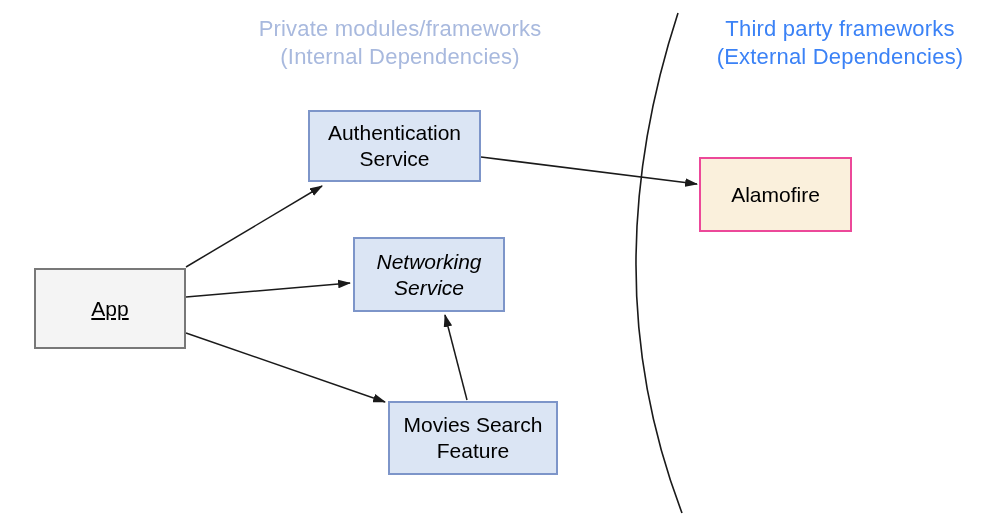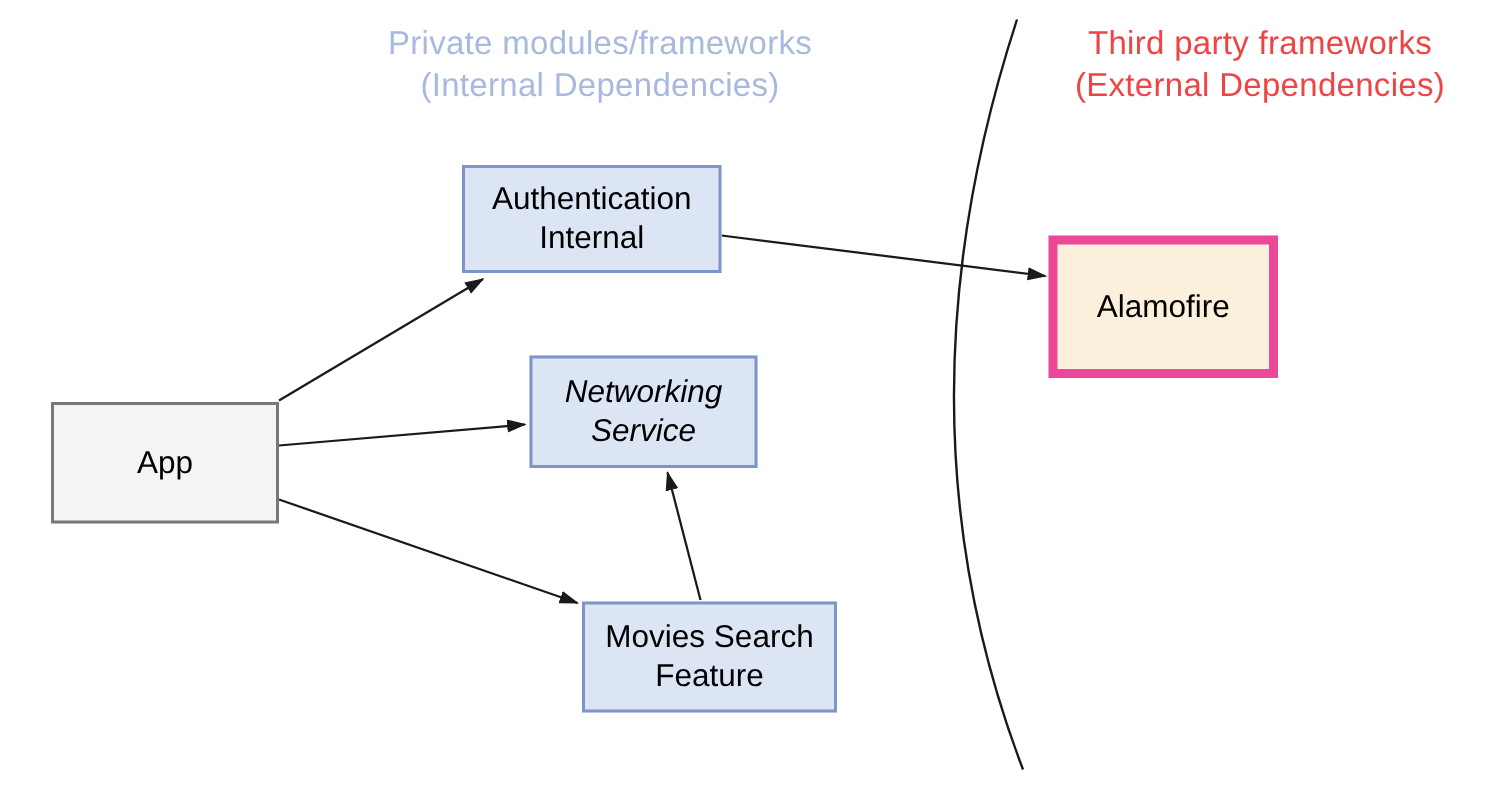--- a/index.html
+++ b/index.html
@@ -35,49 +35,50 @@
   .hdr {
     position: absolute;
     top: 15px;
     text-align: center;
     font-size: 22px;
     line-height: 28px;
     white-space: pre-line;
     letter-spacing: 0.2px;
   }
   .hdr.internal { left: 200px; width: 400px; color: #a8b9de; }
-  .hdr.external { left: 698px; width: 284px; color: #ef4444; }
+  .hdr.external { left: 698px; width: 284px; color: #3b82f6; }
   .node {
     position: absolute;
     display: flex;
     align-items: center;
     justify-content: center;
     text-align: center;
     white-space: pre-line;
     font-size: 21px;
     line-height: 26px;
     color: #000000;
     box-sizing: border-box;
   }
   .node.app {
     left: 34px; top: 268px; width: 152px; height: 81px;
     background: #f4f4f4;
     border: 2px solid #787878;
+    text-decoration: underline;
   }
   .node.blue {
     background: #dbe5f4;
     border: 2px solid #7d95c9;
   }
   .node.auth       { left: 308px; top: 110px; width: 173px; height: 72px; }
   .node.networking { left: 353px; top: 237px; width: 152px; height: 75px; font-style: italic; }
   .node.movies     { left: 388px; top: 401px; width: 170px; height: 74px; }
   .node.alamofire {
-    left: 699px; top: 157px; width: 153px; height: 95px;
+    left: 699px; top: 157px; width: 153px; height: 75px;
     background: #faf0dc;
-    border: 6px solid #ec4899;
+    border: 2px solid #ec4899;
   }
 </style>
 </head>
 <body>
 
 <div class="stage">
 
   <svg class="edges" viewBox="0 0 1000 528" xmlns="http://www.w3.org/2000/svg">
     <defs>
       <marker id="arrowhead" viewBox="0 0 12 8" refX="11" refY="4" markerWidth="13" markerHeight="9" orient="auto" markerUnits="userSpaceOnUse">
@@ -96,21 +97,21 @@
 
   <div class="hdr internal">Private modules/frameworks
 (Internal Dependencies)</div>
 
   <div class="hdr external">Third party frameworks
 (External Dependencies)</div>
 
   <div class="node app">App</div>
 
   <div class="node blue auth">Authentication
-Internal</div>
+Service</div>
 
   <div class="node blue networking">Networking
 Service</div>
 
   <div class="node blue movies">Movies Search
 Feature</div>
 
   <div class="node alamofire">Alamofire</div>
 
 </div>

